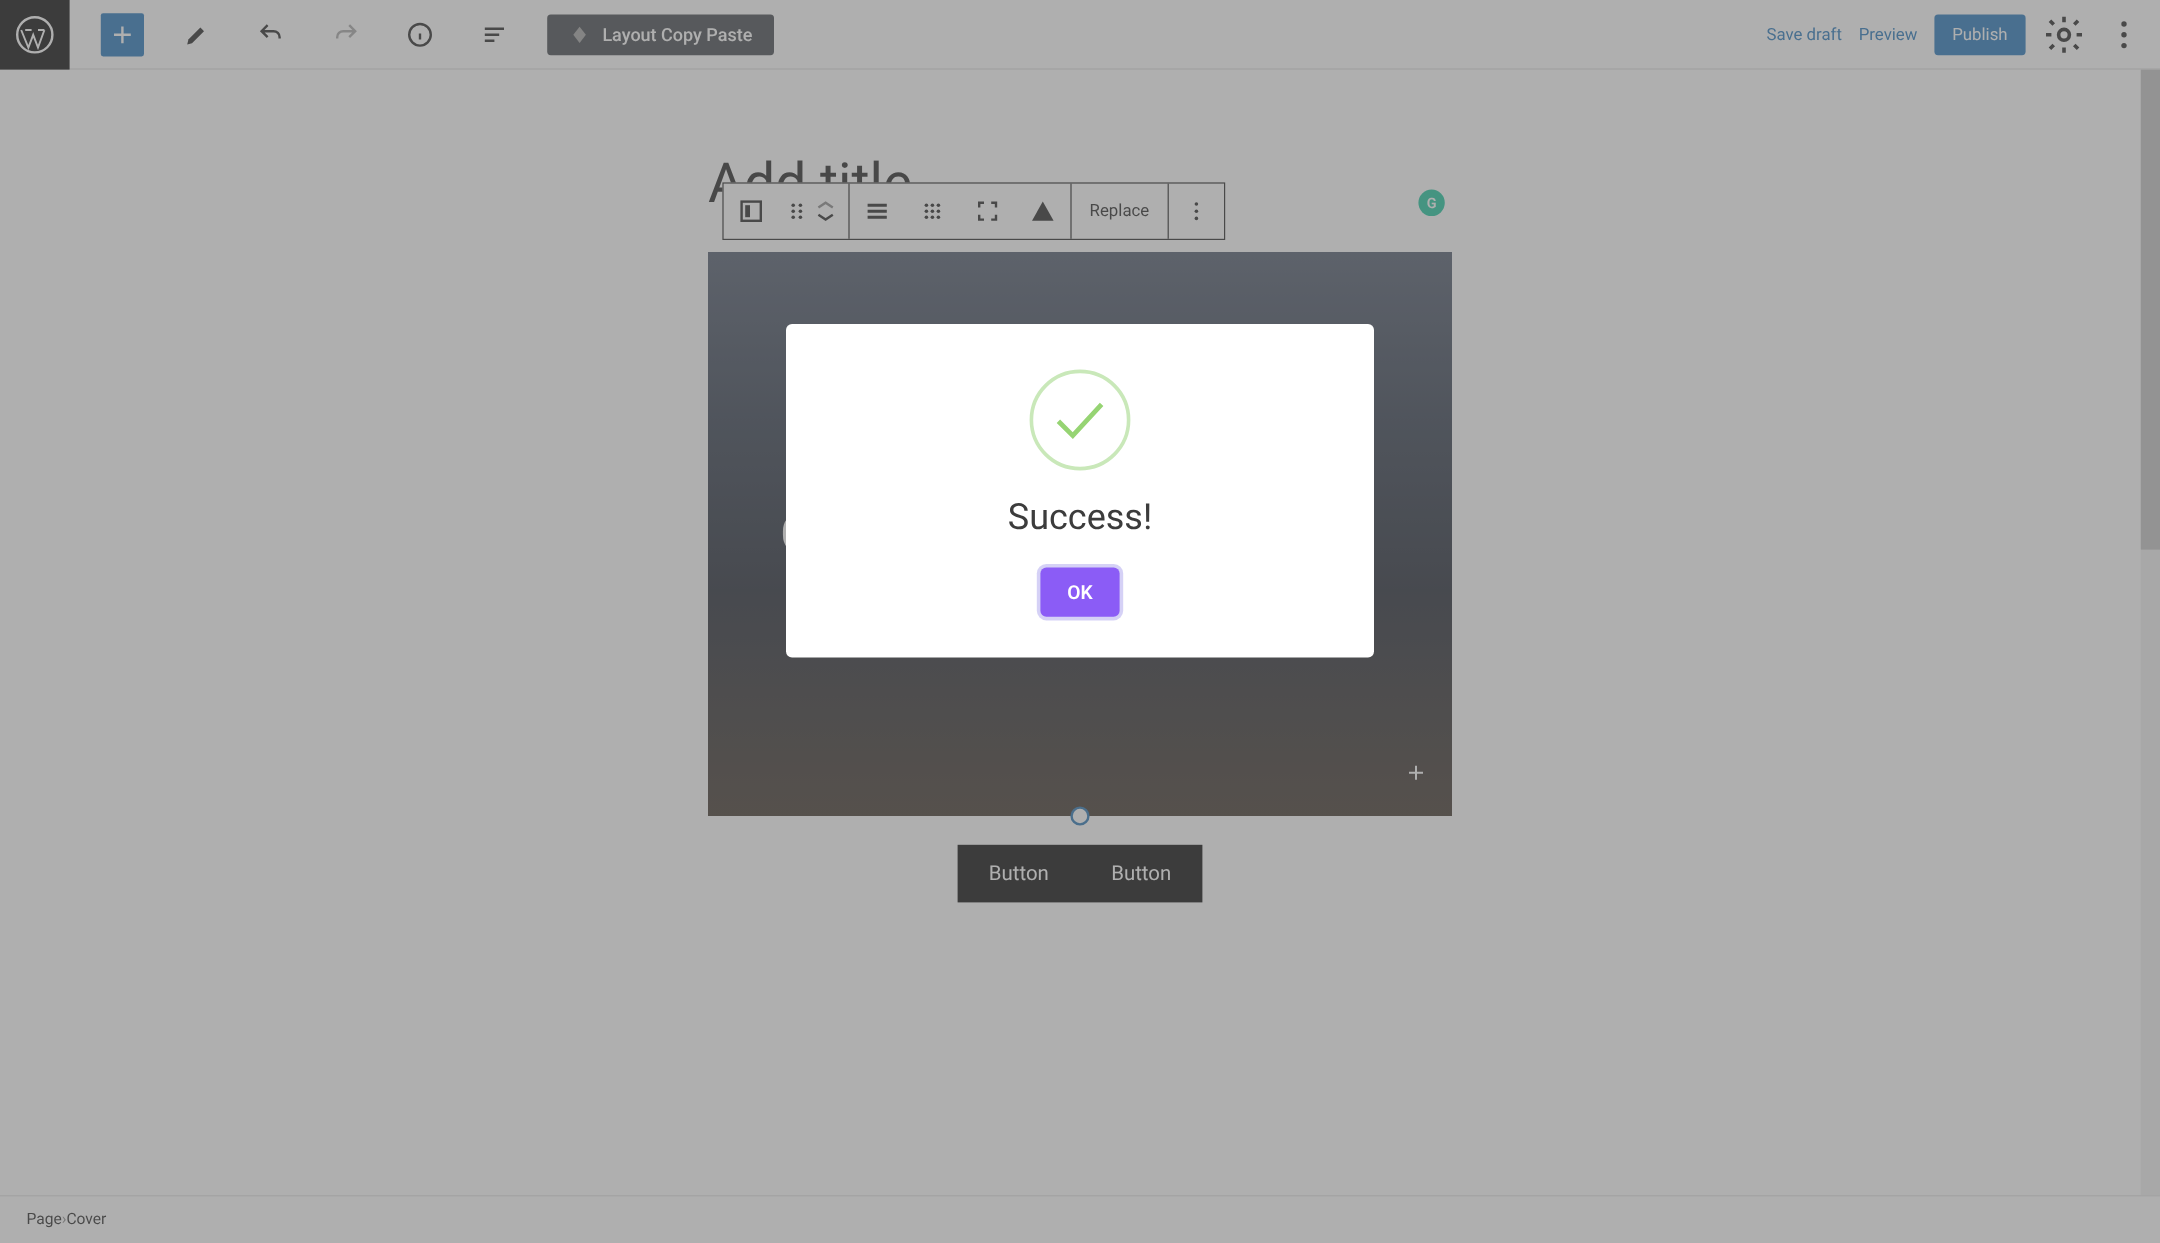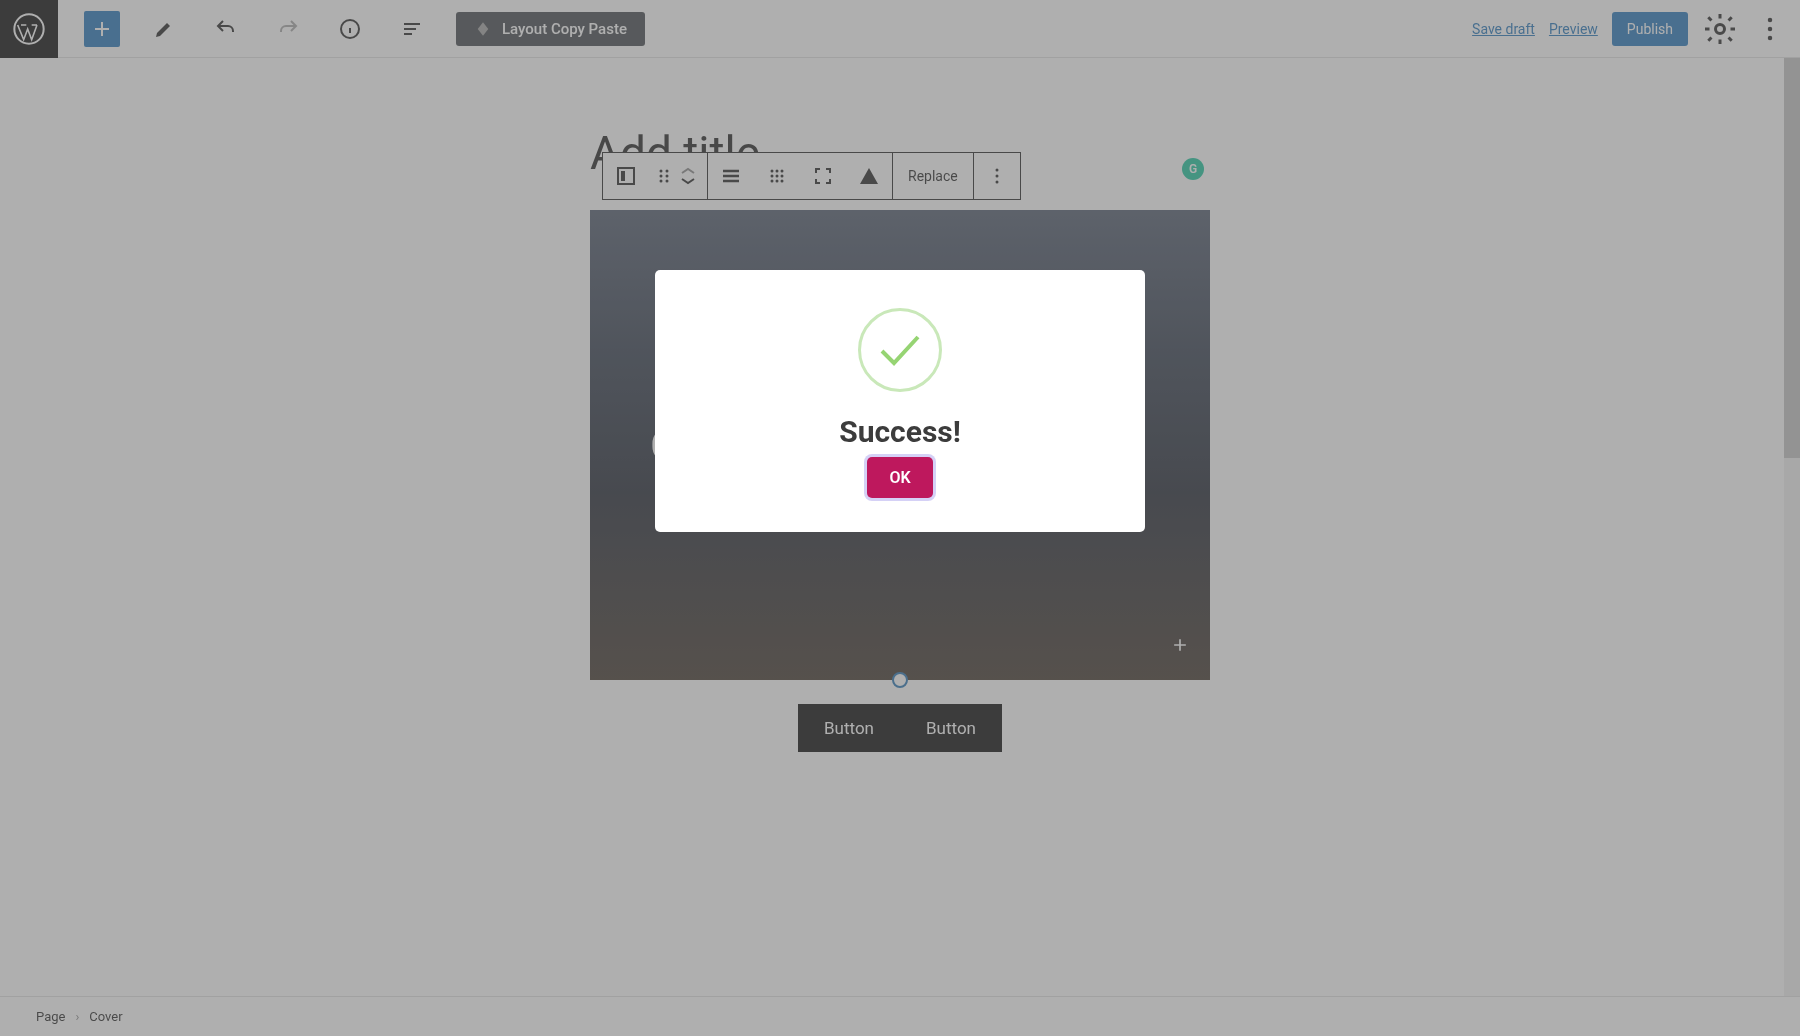--- a/index.html
+++ b/index.html
@@ -6,52 +6,52 @@
 body { background: #ffffff; width: 1800px; height: 1036px; overflow: hidden; position: relative; }
 .top-toolbar { height: 58px; background: #ffffff; border-bottom: 1px solid #e0e0e0; display: flex; align-items: center; padding: 0 12px; gap: 26px; }
 .wp-logo { width: 58px; height: 58px; background: #000000; display: flex; align-items: center; justify-content: center; margin-left: -12px; }
 .wp-logo svg { width: 32px; height: 32px; }
 .toolbar-btn { width: 36px; height: 36px; display: flex; align-items: center; justify-content: center; cursor: pointer; border-radius: 2px; }
 .toolbar-btn.add { background: #1e72b8; color: #fff; }
 .toolbar-btn svg { width: 24px; height: 24px; }
 .layout-copy-paste { background: #3d4248; color: #fff; padding: 8px 18px; border-radius: 3px; display: flex; align-items: center; gap: 10px; font-size: 15px; font-weight: 500; cursor: pointer; }
 .layout-copy-paste svg { width: 18px; height: 18px; }
 .toolbar-right { margin-left: auto; display: flex; align-items: center; gap: 14px; }
-.link-btn { color: #1e72b8; font-size: 14px; cursor: pointer; text-decoration: underline; }
+.link-btn { color: #1e72b8; font-size: 14px; cursor: pointer; }
 .publish-btn { background: #1e72b8; color: #fff; padding: 9px 15px; border-radius: 3px; font-size: 14px; cursor: pointer; }
 .icon-btn { width: 36px; height: 36px; display: flex; align-items: center; justify-content: center; cursor: pointer; }
 .editor-area { position: relative; height: calc(100% - 58px - 40px); overflow: auto; }
 .editor-content { width: 620px; margin: 0 auto; padding-top: 70px; position: relative; }
 .title-placeholder { font-size: 46px; color: #1b1b1b; font-weight: 400; position: absolute; top: 68px; left: 0; z-index: 0; }
 .block-toolbar { position: absolute; top: 94px; left: 12px; z-index: 5; display: flex; background: #fff; border: 1px solid #1e1e1e; }
 .block-toolbar-group { display: flex; border-right: 1px solid #1e1e1e; }
 .block-toolbar-group:last-child { border-right: none; }
 .bt-btn { width: 46px; height: 46px; display: flex; align-items: center; justify-content: center; cursor: pointer; }
 .bt-btn.text { width: auto; padding: 0 15px; font-size: 14px; color: #1e1e1e; }
 .bt-btn svg { width: 24px; height: 24px; }
 .move-handle { display: flex; flex-direction: column; justify-content: center; width: 28px; }
 .move-handle svg { width: 18px; height: 10px; }
 .grammarly-badge { position: absolute; right: 6px; top: 100px; width: 22px; height: 22px; border-radius: 50%; background: #15c39a; color: #fff; display: flex; align-items: center; justify-content: center; font-size: 12px; font-weight: 600; }
 .cover-block { margin-top: 82px; height: 470px; background: linear-gradient(180deg, #4a5568 0%, #2d3748 30%, #1a202c 60%, #3a2f25 100%); position: relative; display: flex; align-items: center; justify-content: flex-start; padding-left: 60px; }
 .cover-text { color: #fff; font-size: 42px; font-weight: 400; }
 .cover-add { position: absolute; right: 20px; bottom: 20px; color: #fff; font-size: 22px; cursor: pointer; }
 .resize-handle { position: absolute; bottom: -8px; left: 50%; transform: translateX(-50%); width: 16px; height: 16px; border-radius: 50%; background: #fff; border: 2px solid #2271b1; cursor: ns-resize; }
 .buttons-row { display: flex; justify-content: center; margin-top: 24px; }
 .wp-button { background: #000; color: #fff; padding: 14px 26px; font-size: 17px; cursor: pointer; }
-.breadcrumb-bar { position: fixed; bottom: 0; left: 0; right: 0; height: 40px; background: #fff; border-top: 1px solid #e0e0e0; display: flex; align-items: center; padding: 0 36px; font-size: 13px; color: #1e1e1e; gap: 10px; }
+.breadcrumb-bar { position: fixed; bottom: 0; left: 0; right: 0; height: 40px; background: #fff; border-top: 1px solid #e0e0e0; display: flex; align-items: center; padding: 0 22px; font-size: 13px; color: #1e1e1e; }
 .breadcrumb-sep { color: #888; }
 .scrollbar-track { position: fixed; right: 0; top: 58px; width: 16px; height: calc(100% - 98px); background: #f0f0f0; }
 .scrollbar-thumb { width: 100%; height: 400px; background: #c0c0c0; border-radius: 0; }
 .modal-overlay { position: fixed; inset: 0; background: rgba(110,110,110,0.55); display: flex; align-items: flex-start; justify-content: center; padding-top: 270px; z-index: 1000; }
 .modal { width: 490px; background: #fff; border-radius: 5px; padding: 38px 30px 34px; text-align: center; }
 .modal-icon { width: 84px; height: 84px; border: 3px solid #c9e8b9; border-radius: 50%; margin: 0 auto 22px; display: flex; align-items: center; justify-content: center; }
 .modal-icon svg { width: 48px; height: 38px; stroke: #96d473; stroke-width: 4; fill: none; }
-.modal-title { font-size: 30px; color: #3c3c3c; font-weight: 700; margin-bottom: 8px; }
+.modal-title { font-size: 30px; color: #3c3c3c; font-weight: 400; margin-bottom: 24px; }
 .modal-message { font-size: 18px; color: #555; margin-bottom: 28px; }
-.modal-ok { background: #be185d; color: #fff; border: none; padding: 11px 22px; font-size: 16px; font-weight: 600; border-radius: 5px; cursor: pointer; box-shadow: 0 0 0 3px rgba(115,103,224,0.3); }
+.modal-ok { background: #8b5cf6; color: #fff; border: none; padding: 11px 22px; font-size: 16px; font-weight: 600; border-radius: 5px; cursor: pointer; box-shadow: 0 0 0 3px rgba(115,103,224,0.3); }
 </style>
 </head>
 <body>
 
 <div class="top-toolbar">
   <div class="wp-logo">
     <svg viewBox="0 0 24 24">
         <circle cx="12" cy="12" r="11" fill="none" stroke="#fff" stroke-width="1.5"></circle>
         <path d="M3.5 9 L8 20 L11 12 L14 20 L18 9 M6 9h4 M14 9h4" stroke="#fff" stroke-width="1.2" fill="none"></path>
       </svg>

